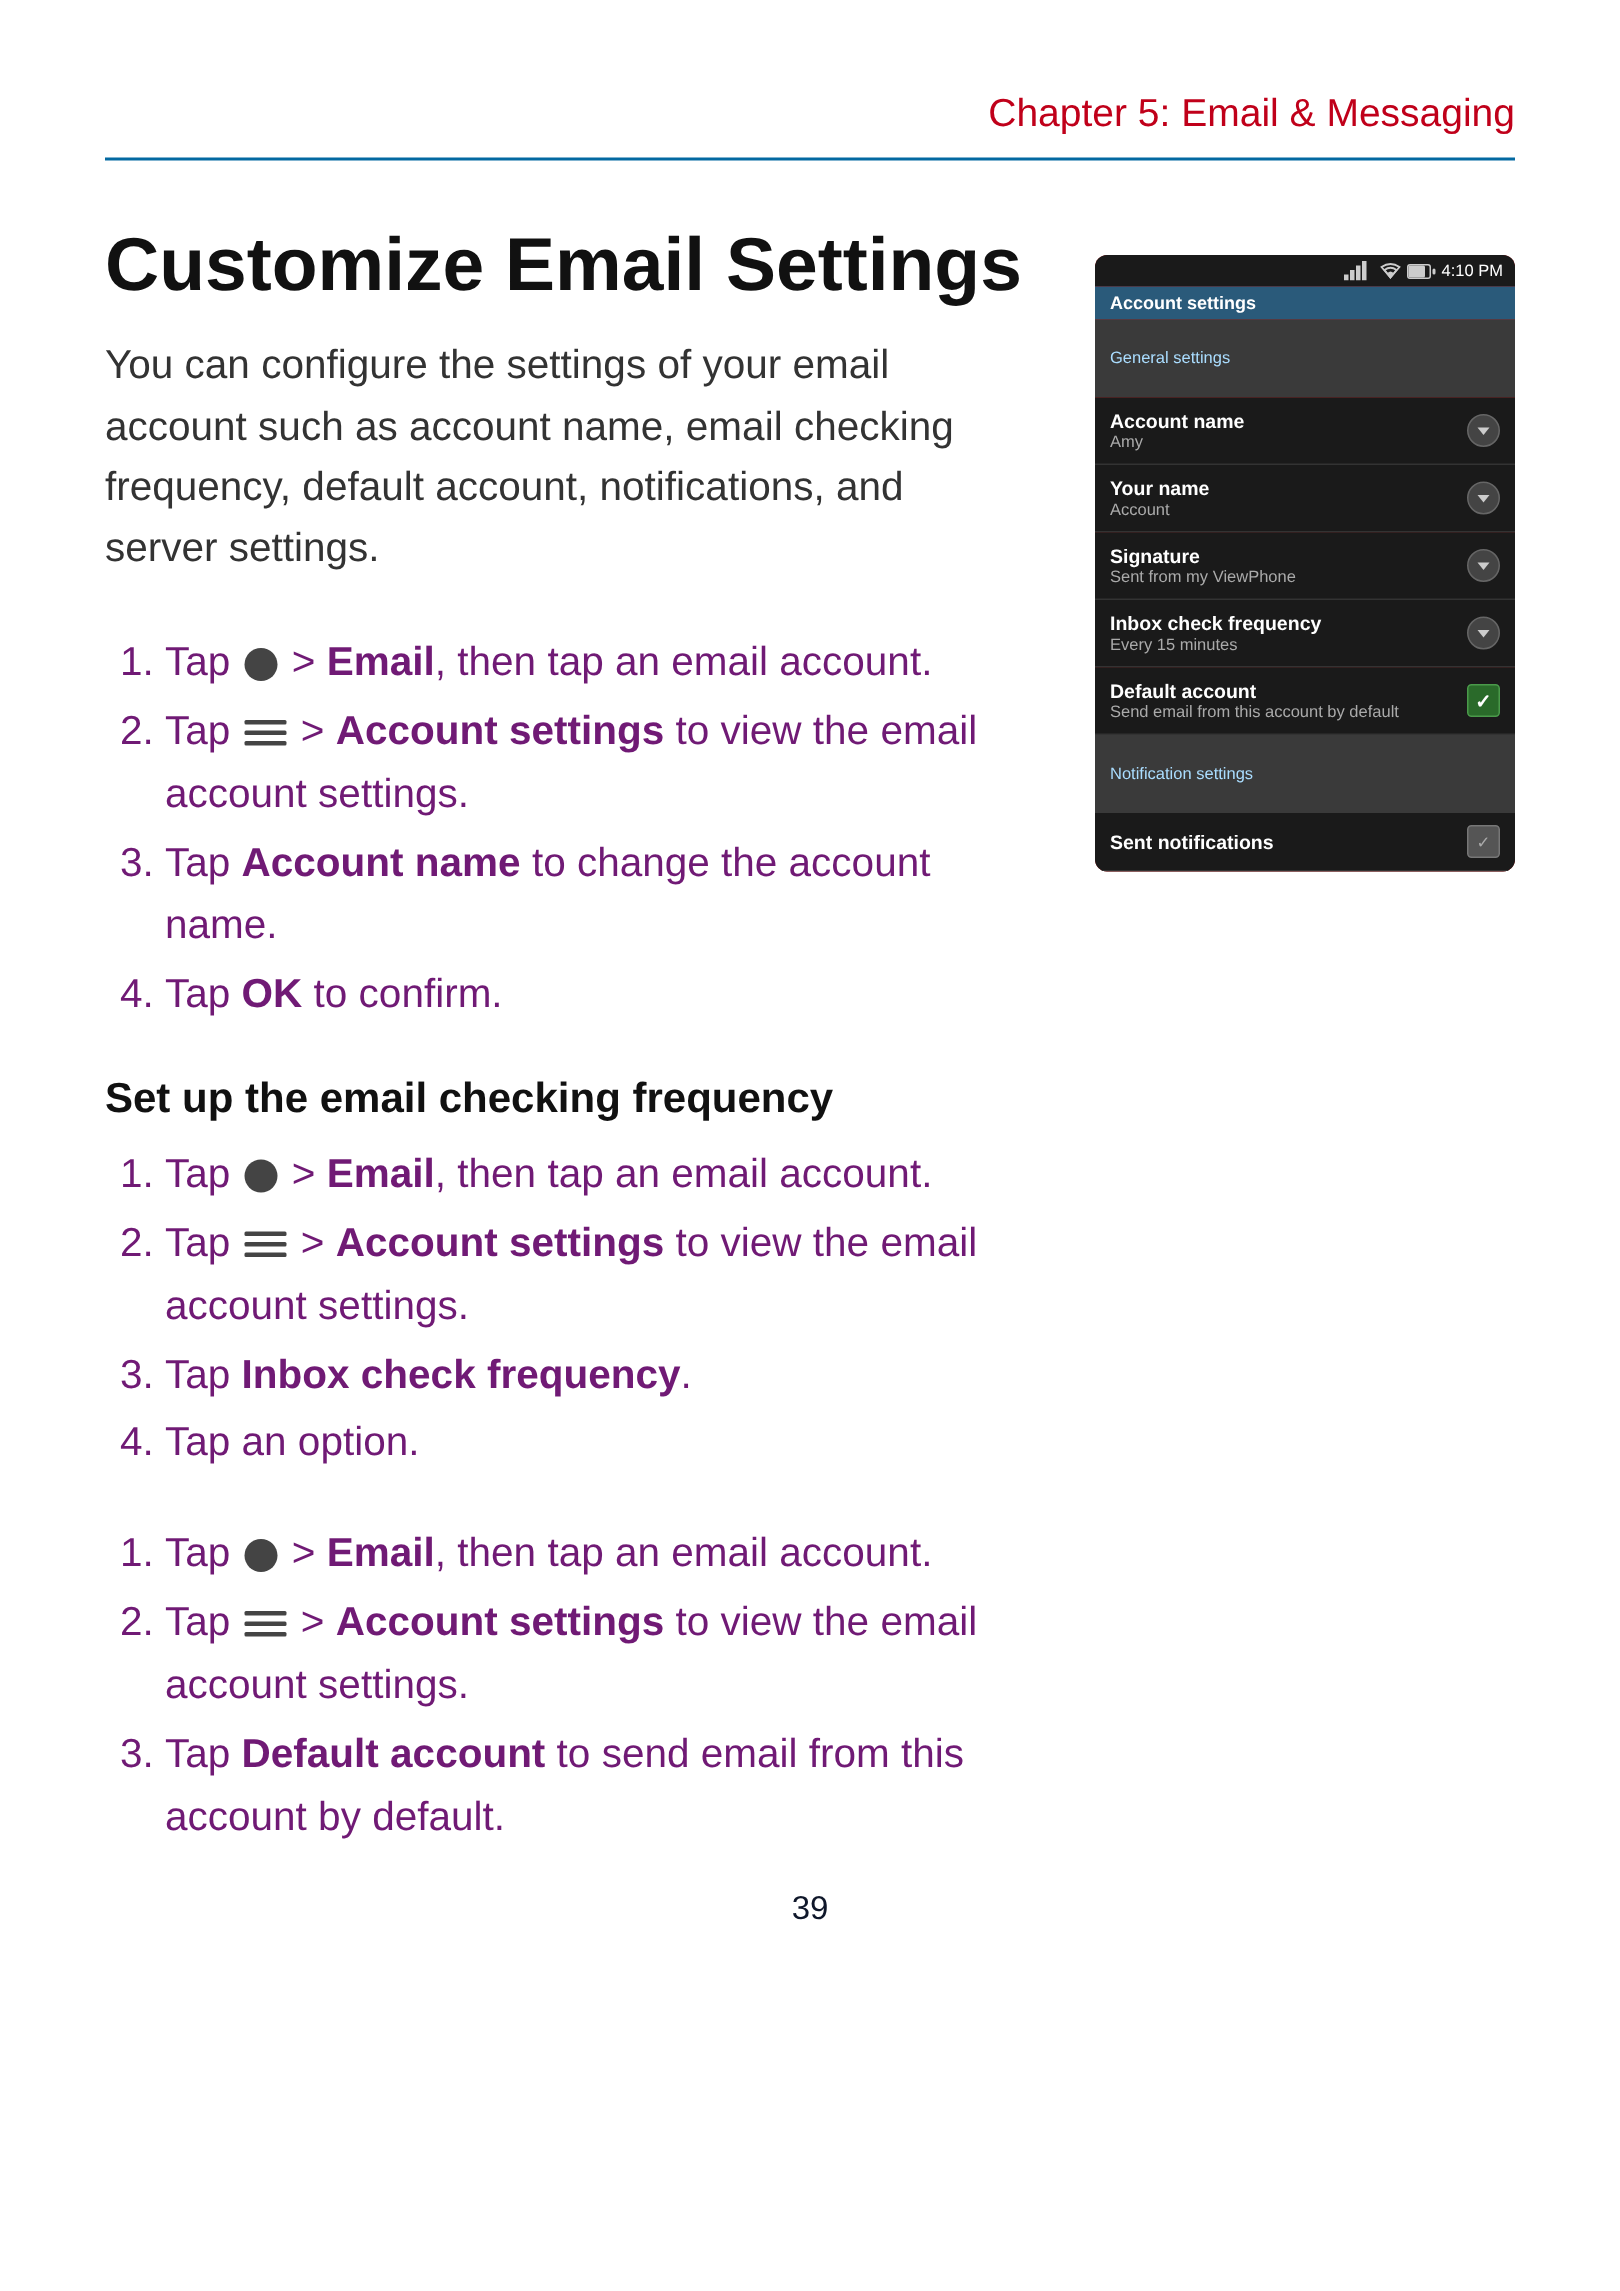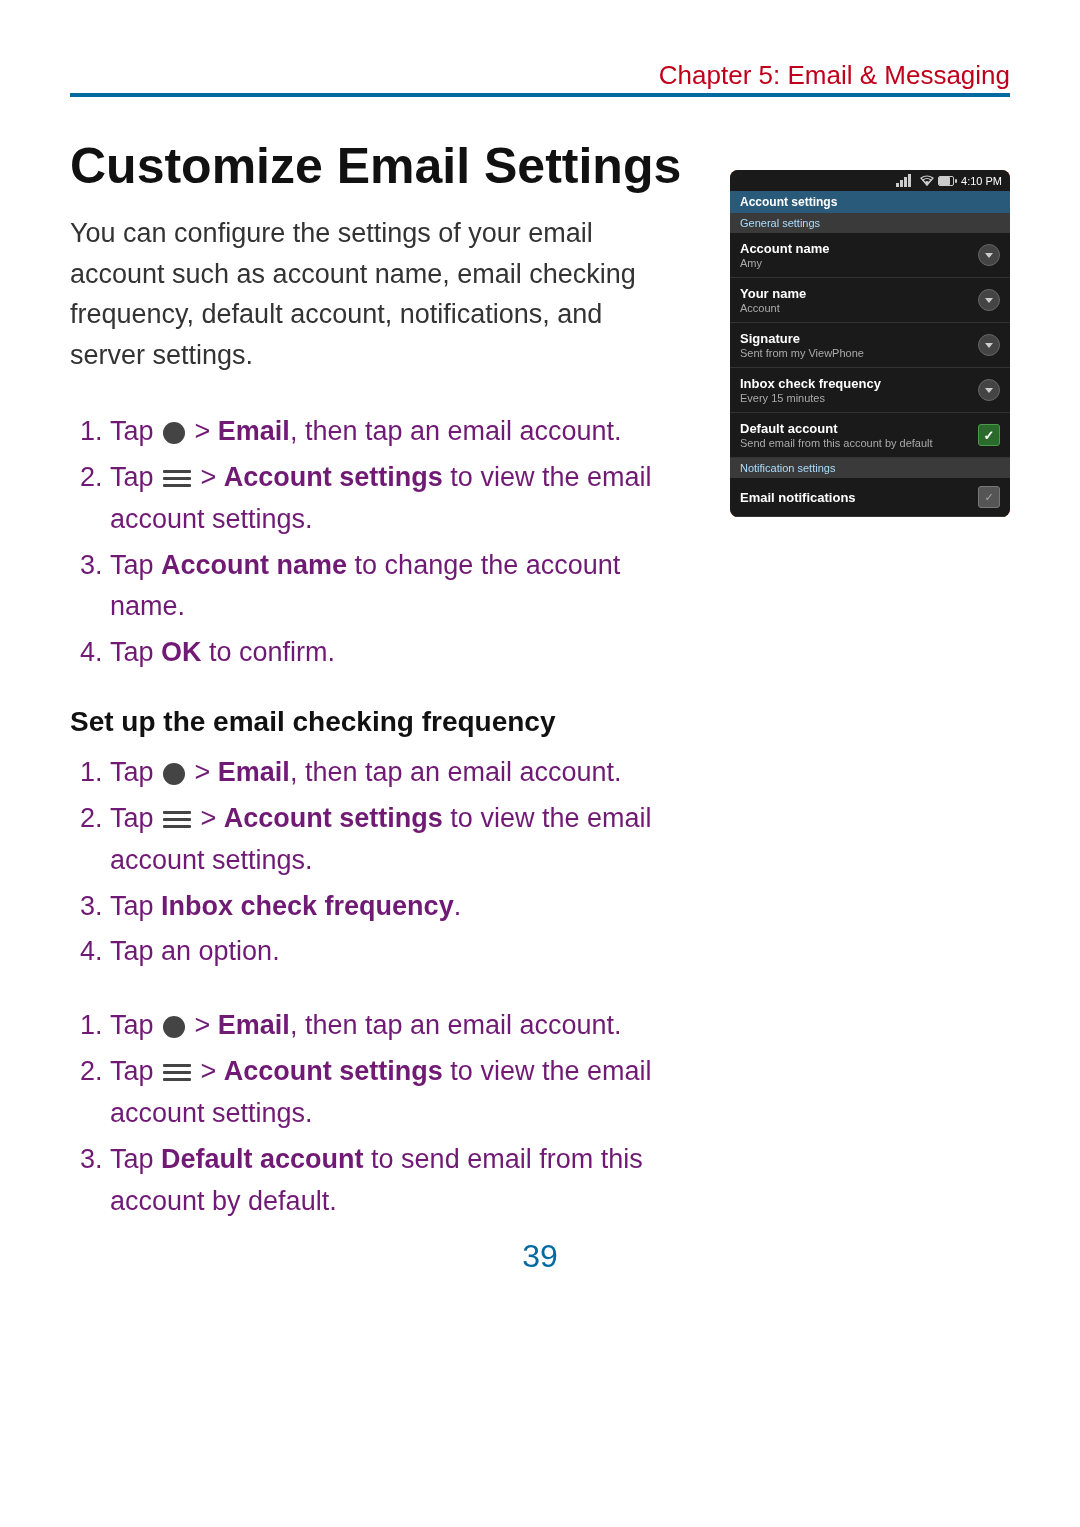--- a/index.html
+++ b/index.html
@@ -17,22 +17,22 @@
     .page-container {
       padding: 60px 70px 60px 70px;
       position: relative;
     }
 
     
     .chapter-header {
       text-align: right;
       color: #c0001a;
       font-size: 26px;
-      border-bottom: 4px solid #0369a1;
-      padding-bottom: 2px;
+      border-bottom: 2px solid #0369a1;
+      padding-bottom: 14px;
       margin-bottom: 40px;
     }
 
     
     .main-title {
       font-size: 50px;
       font-weight: bold;
       color: #111;
       margin-bottom: 18px;
     }
@@ -105,22 +105,22 @@
     .icon-menu span {
       display: block;
     }
 
     
     .page-number {
       position: absolute;
       bottom: 40px;
       left: 50%;
       transform: translateX(-50%);
-      font-size: 32px;
-      color: #0369a1;
+      font-size: 22px;
+      color: #0f172a;
     }
 
     
     .phone-screenshot {
       position: absolute;
       top: 170px;
       right: 70px;
       width: 280px;
       background: #b91c1c;
       border-radius: 8px;
@@ -180,21 +180,21 @@
       color: #ffffff;
       font-size: 12px;
       font-weight: bold;
       padding: 4px 10px;
     }
 
     .phone-subsection-header {
       background: #3a3a3a;
       color: #aaddff;
       font-size: 11px;
-      padding: 4px 10px;
+      padding: 20px 10px;
     }
 
     .phone-setting-row {
       background: #1a1a1a;
       border-bottom: 1px solid #333;
       padding: 8px 10px;
       display: flex;
       align-items: center;
       justify-content: space-between;
     }
@@ -392,21 +392,21 @@
         <span class="phone-checkmark">✓</span>
       </div>
     </div>
 
     <div class="phone-subsection-header">
       <span>Notification settings</span>
     </div>
 
     <div class="phone-setting-row">
       <div class="phone-setting-text">
-        <div class="phone-setting-label">Email notifications</div>
+        <div class="phone-setting-label">Sent notifications</div>
       </div>
       <div class="phone-small-check-btn">
         <span style="color:#aaa;font-size:11px;">✓</span>
       </div>
     </div>
 
   </div>
 
   <div class="page-number">39</div>
 

